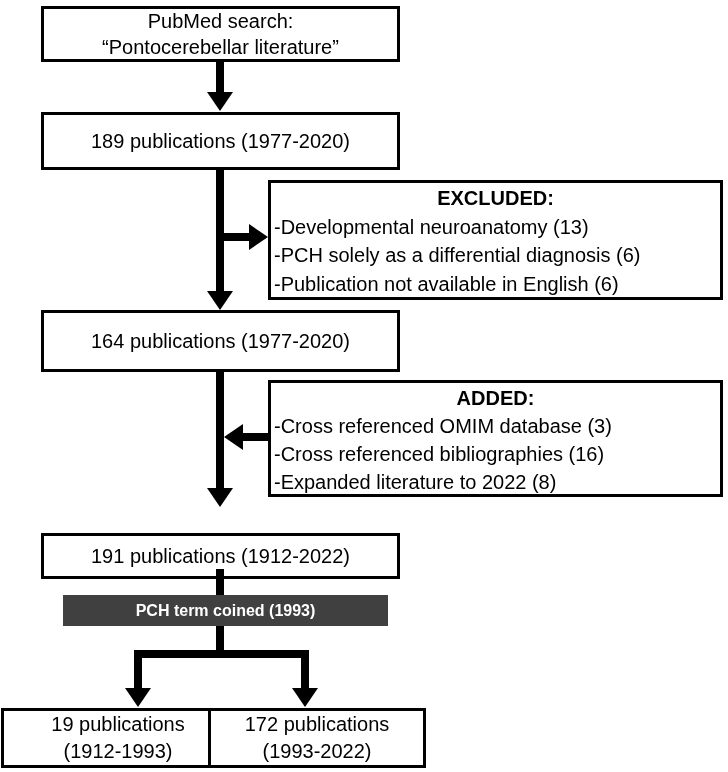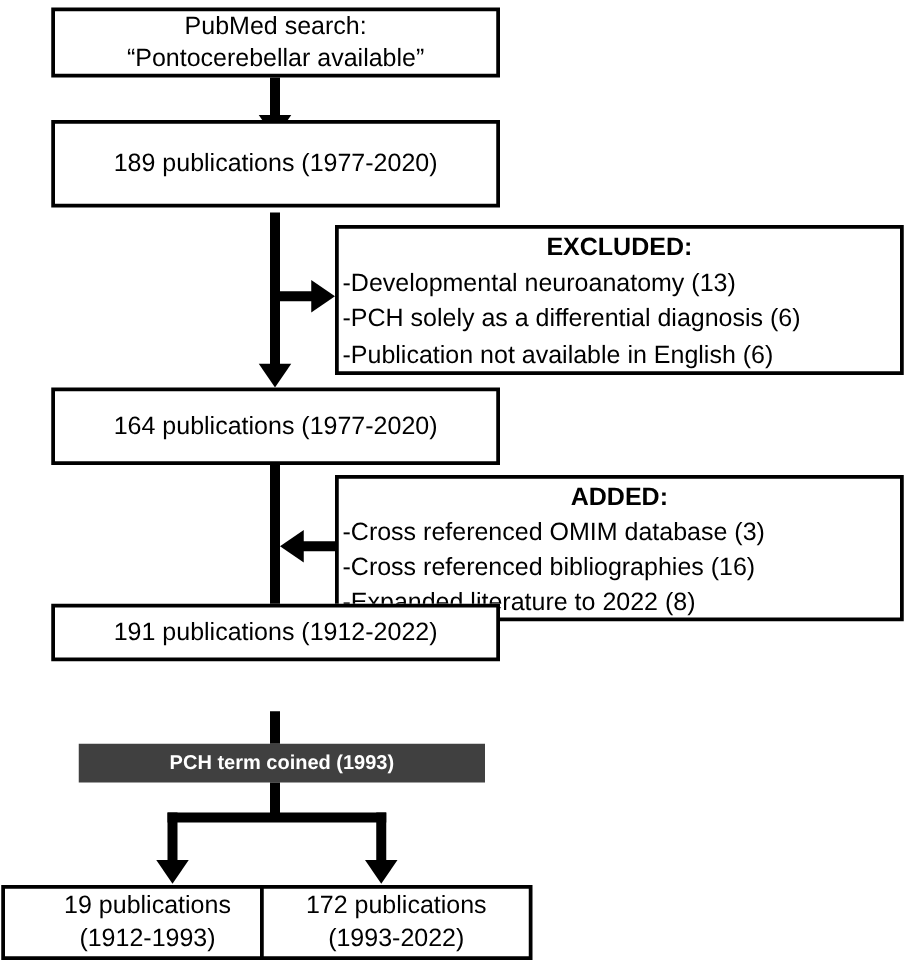--- a/index.html
+++ b/index.html
@@ -84,27 +84,27 @@
     border-right: 19px solid #000000;
   }
 </style>
 </head>
 <body>
 
 <div id="canvas">
 
   <div class="box" style="left:41px; top:6px; width:359px; height:56px;">
     <div>PubMed search:</div>
-    <div>“Pontocerebellar available”</div>
+    <div>“Pontocerebellar literature”</div>
   </div>
 
   <div class="shaft" style="left:216px; top:62px; width:8px; height:31px;"></div>
   <div class="tri tri-down" style="left:207px; top:92px;"></div>
 
-  <div class="box" style="left:41px; top:96px; width:359px; height:70px;">
+  <div class="box" style="left:41px; top:112px; width:359px; height:58px;">
     <div>189 publications (1977-2020)</div>
   </div>
 
   <div class="shaft" style="left:216px; top:170px; width:8px; height:122px;"></div>
   <div class="tri tri-down" style="left:207px; top:291px;"></div>
 
   <div class="shaft" style="left:224px; top:233px; width:26px; height:8px;"></div>
   <div class="tri tri-right" style="left:249px; top:224px;"></div>
 
   <div class="note-box" style="left:268px; top:180px; width:455px; height:120px;">
@@ -124,21 +124,21 @@
   <div class="shaft" style="left:242px; top:433px; width:26px; height:8px;"></div>
   <div class="tri tri-left" style="left:224px; top:424px;"></div>
 
   <div class="note-box" style="left:268px; top:380px; width:455px; height:117px; line-height:28px;">
     <div class="note-title">ADDED:</div>
     <div class="note-item">-Cross referenced OMIM database (3)</div>
     <div class="note-item">-Cross referenced bibliographies (16)</div>
     <div class="note-item">-Expanded literature to 2022 (8)</div>
   </div>
 
-  <div class="box" style="left:41px; top:483px; width:359px; height:46px;align-items:center;">
+  <div class="box" style="left:41px; top:533px; width:359px; height:46px;align-items:center;">
     <div>191 publications (1912-2022)</div>
   </div>
 
   <div class="shaft" style="left:216px; top:569px; width:8px; height:26px;"></div>
 
   <div class="milestone" style="left:63px; top:595px; width:325px; height:31px;">
     <div>PCH term coined (1993)</div>
   </div>
 
   <div class="shaft" style="left:216px; top:626px; width:8px; height:28px;"></div>

